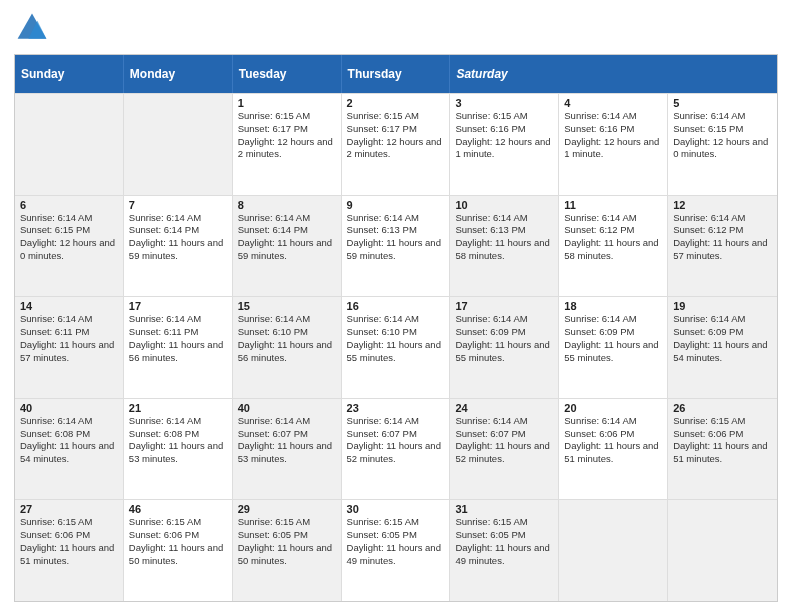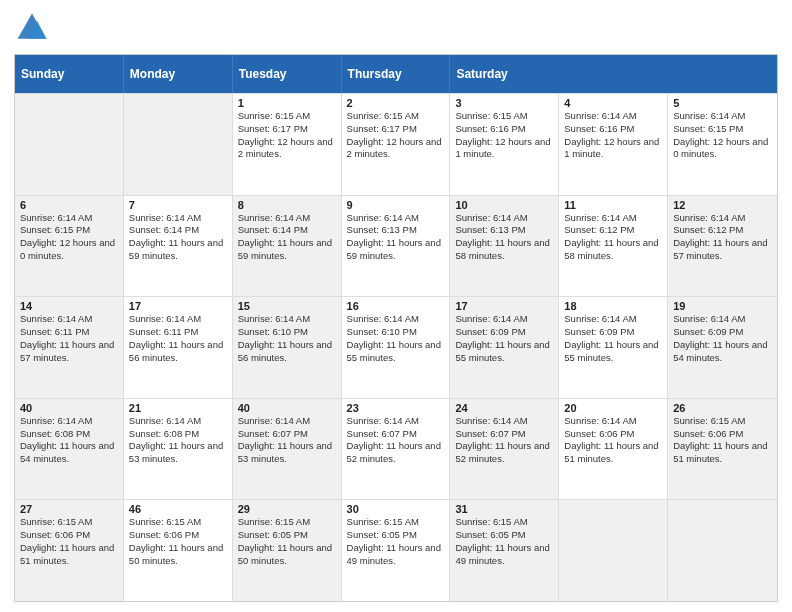--- a/index.html
+++ b/index.html
@@ -67,21 +67,21 @@
       background: #2466b0;
     }
     .cal-header-cell {
       color: #fff;
       font-size: 12px;
       font-weight: bold;
       padding: 12px 6px;
       border-right: 1px solid #3a78c0;
       text-align: left;
     }
-    .cal-header-cell:last-child { border-right: none; }
+    .cal-header-cell:last-child { border-right: none; font-style: italic; }
     .cal-body {
       flex: 1;
       display: flex;
       flex-direction: column;
     }
     .cal-row {
       display: grid;
       grid-template-columns: repeat(7, 1fr);
       flex: 1;
       border-top: 1px solid #ddd;

